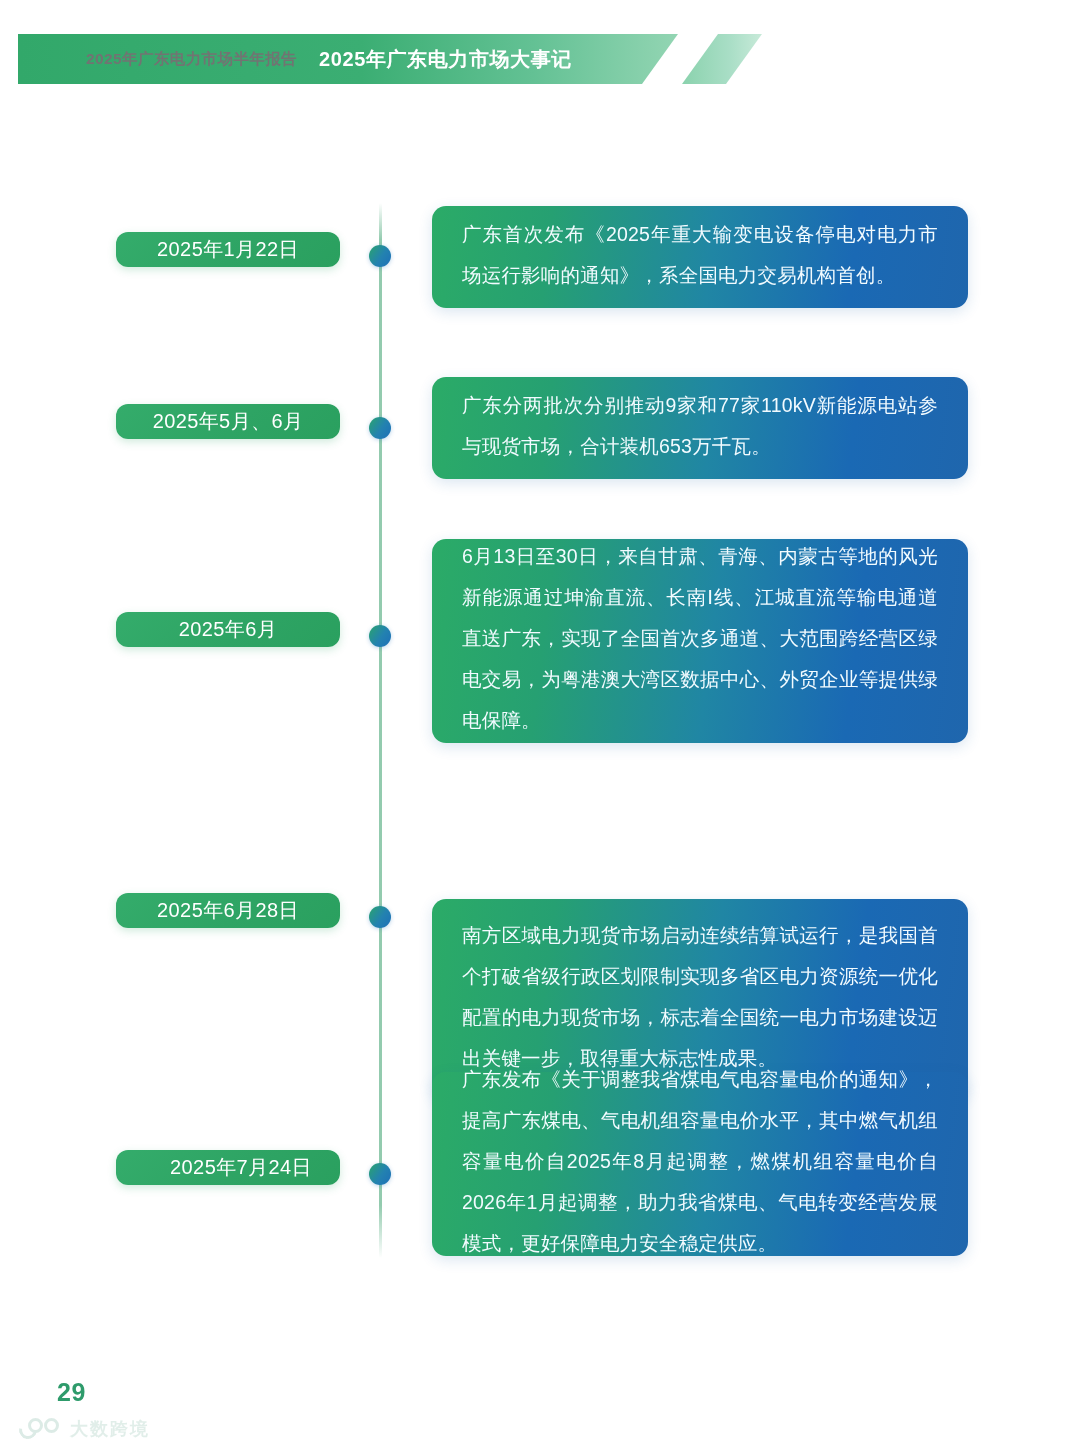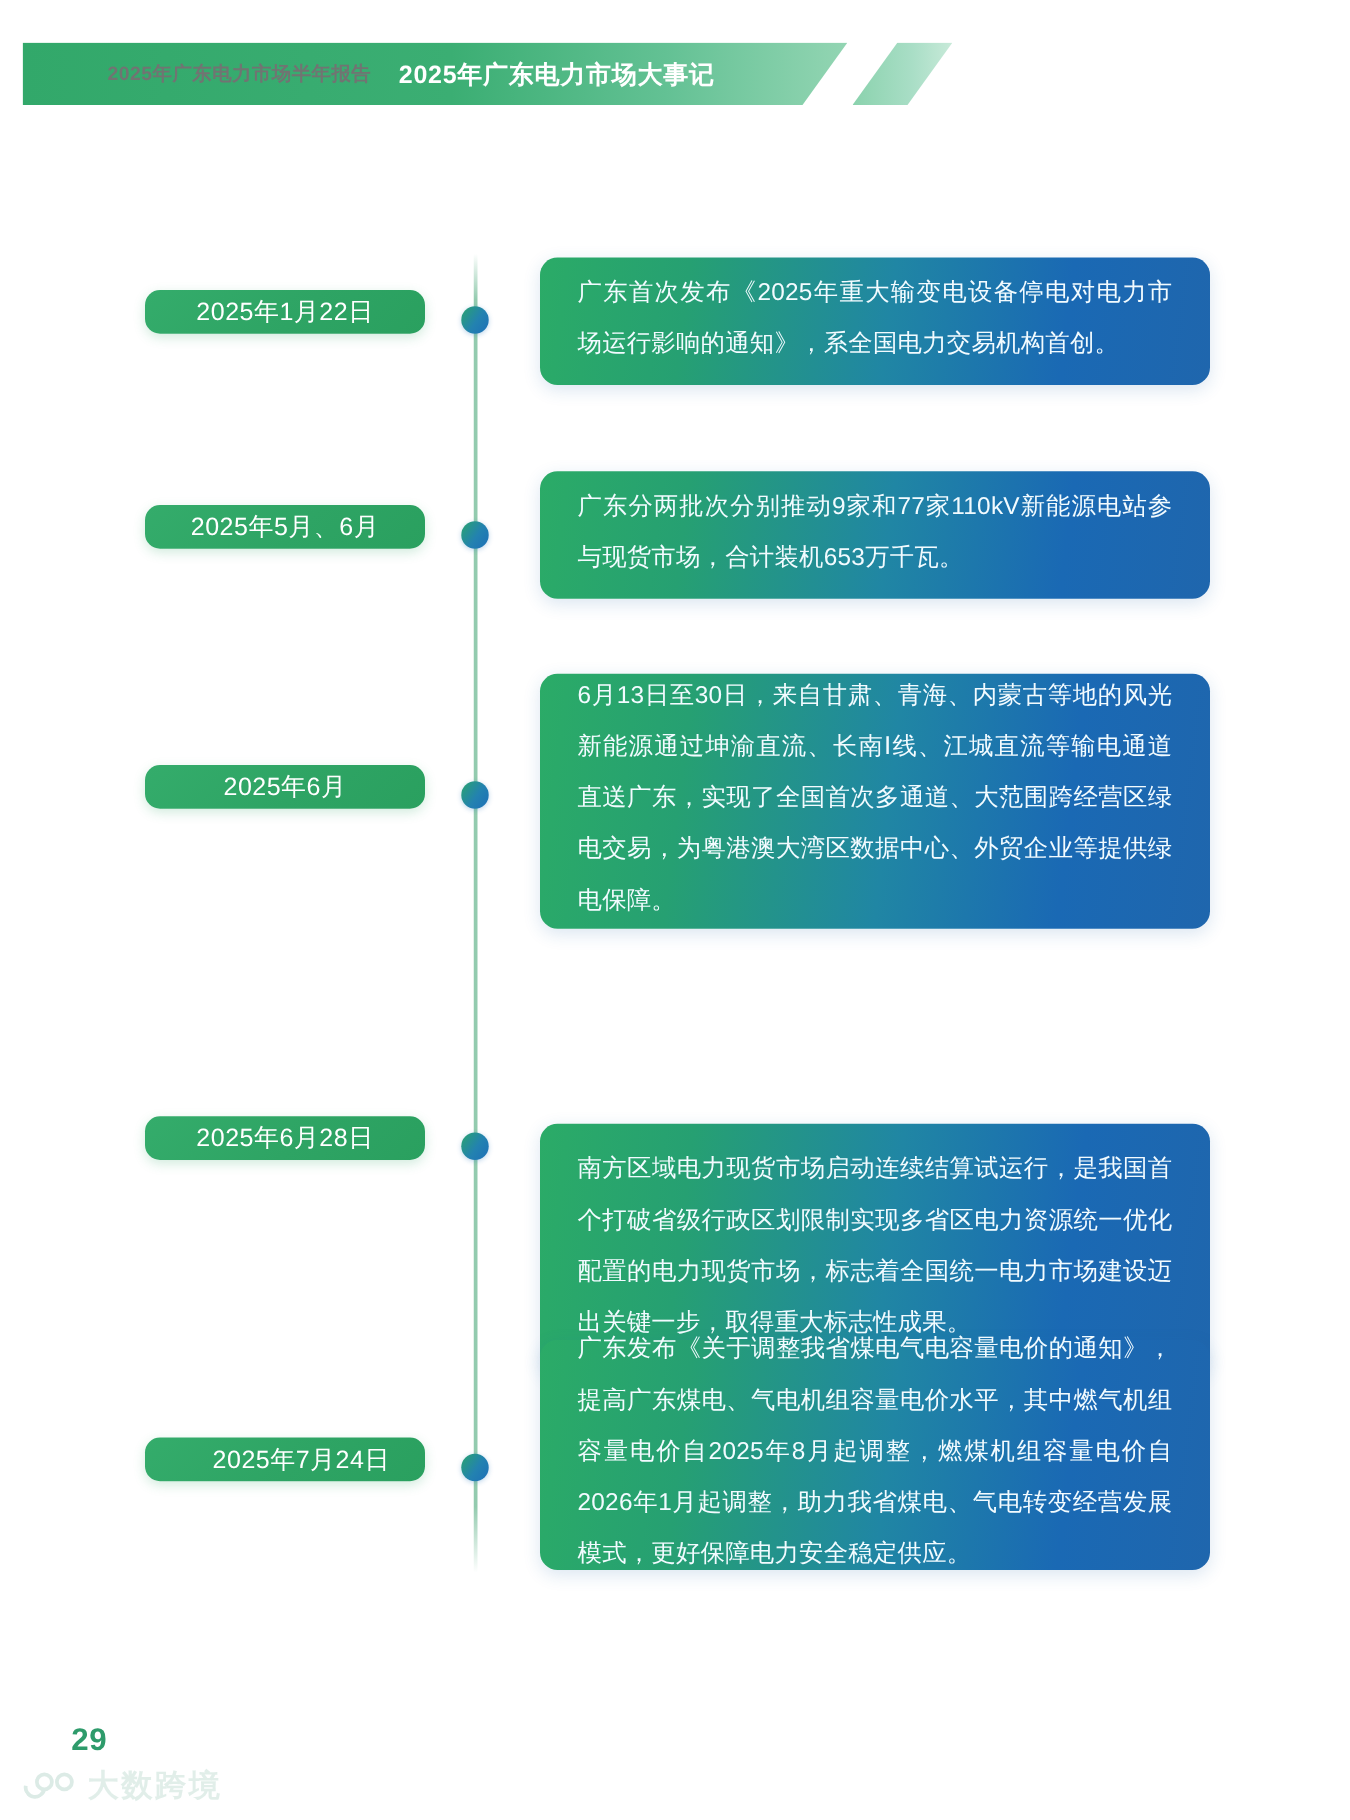--- a/index.html
+++ b/index.html
@@ -195,21 +195,21 @@
     width: 18px;
     height: 18px;
     border: 3px solid #8fbfae;
     border-radius: 50%;
     border-top-color: transparent;
     border-right-color: transparent;
     box-sizing: border-box;
     transform: rotate(-35deg);
   }
   .watermark-text {
-    font-size: 25px;
+    font-size: 18px;
     font-weight: 700;
     color: #9fc9ba;
     letter-spacing: 2px;
     margin-left: 6px;
     line-height: 1;
   }
 </style>
 </head>
 <body>
 

